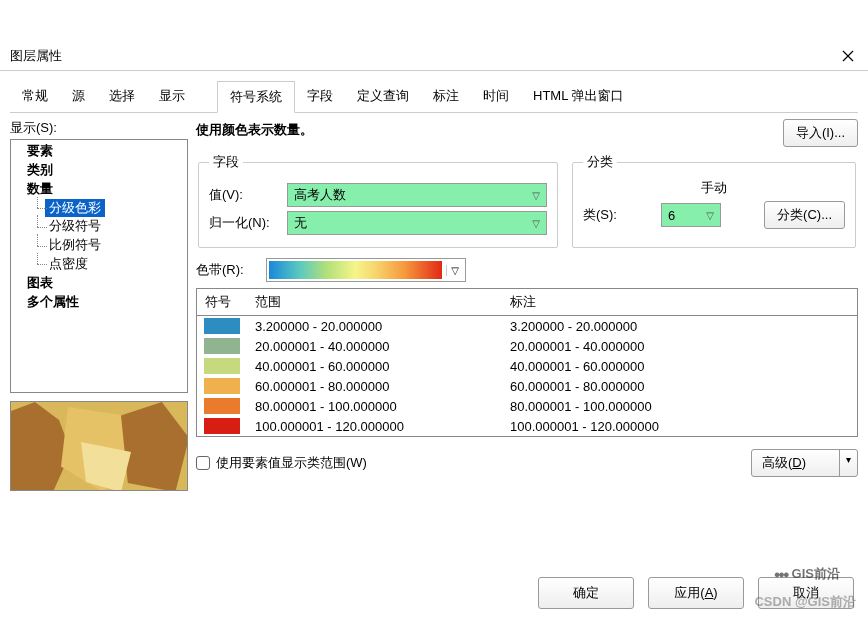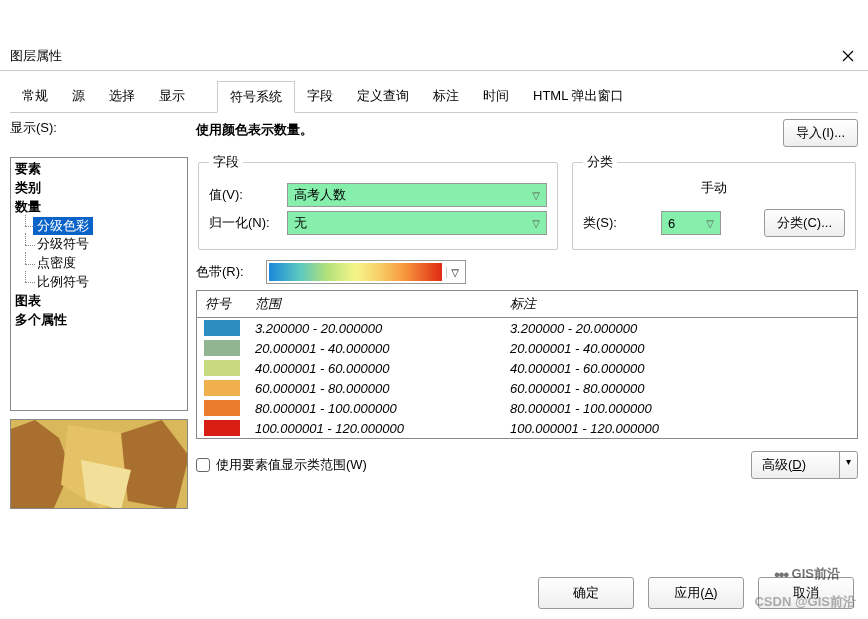--- a/index.html
+++ b/index.html
@@ -10,22 +10,22 @@
 .close { width:40px; height:30px; display:flex; align-items:center; justify-content:center; }
 .close svg { width:12px; height:12px; }
 
 .tabs { display:flex; gap:0; margin:10px 10px 0 10px; border-bottom:1px solid #ccc; font-size:14px; }
 .tab { padding:6px 12px; cursor:default; }
 .tab.active { border:1px solid #ccc; border-bottom:1px solid #fff; margin-bottom:-1px; background:#fff;margin-left:20px; }
 
 .content { display:flex; padding:6px 10px 0 10px; gap:8px; }
 
 .left-col { width:178px; display:flex; flex-direction:column; }
-.show-label { margin-bottom:20px; }
-.tree-box { border:1px solid #888; height:254px; overflow:auto; padding:2px 4px; line-height:1.45; }
+.show-label { margin-bottom:2px; }
+.tree-box { border:1px solid #888; height:254px; overflow:auto; padding:2px 16px; line-height:1.45; }
 .tree-root { font-weight:bold; }
 .tree-sub { padding-left:22px; position:relative; font-weight:normal; }
 .tree-sub::before { content:""; position:absolute; left:10px; top:-2px; bottom:50%; width:1px; border-left:1px dotted #888; }
 .tree-sub::after { content:""; position:absolute; left:10px; top:50%; width:10px; border-top:1px dotted #888; }
 .tree-sub.sel { background:#0a63c9; color:#fff; display:inline-block; padding-left:4px; padding-right:4px; margin-left:18px; }
 .tree-sub.sel::before, .tree-sub.sel::after { left:-8px; }
 .preview { border:1px solid #888; margin-top:8px; height:90px; background:#d9b85c; position:relative; overflow:hidden; }
 .map-shape { position:absolute; }
 
 .right-col { flex:1; display:flex; flex-direction:column; }
@@ -37,29 +37,29 @@
 .field-group { display:flex; gap:10px; margin-top:6px; }
 fieldset { border:1px solid #ccc; border-radius:2px; padding:8px 10px; }
 fieldset legend { padding:0 4px; }
 .fg1 { flex:1; }
 .fg2 { width:284px; }
 .row { display:flex; align-items:center; margin:4px 0; gap:8px; }
 .row label { width:70px; }
 .select { border:1px solid #999; height:24px; display:flex; align-items:center; justify-content:space-between; padding:0 6px; background:#86efac; flex:1; }
 .select .arrow { font-size:10px; color:#555; }
 .sm { width:60px; flex:none; }
-.classify-head { text-align:center; margin-bottom:12px;font-family:Liberation Mono, monospace; }
+.classify-head { text-align:center; margin-bottom:4px;font-family:Liberation Mono, monospace; }
 
 .ribbon-row { display:flex; align-items:center; gap:10px; margin:10px 0 6px 0; }
 .ribbon-row label { width:60px; }
 .ribbon-sel { border:1px solid #999; height:24px; width:200px; display:flex; align-items:center; padding:2px; gap:4px; }
 .ribbon { flex:1; height:18px; background:linear-gradient(90deg,#1a88d9 0%, #5cc9c0 18%, #b0e07a 33%, #f5f58a 50%, #f7d46c 62%, #f79a3e 78%, #e02a14 100%); }
 .ribbon-sel .arrow { font-size:10px; padding:0 4px; border-left:1px solid #ccc; }
 
-.class-table { border:1px solid #888;font-style:italic; }
+.class-table { border:1px solid #888; }
 .ct-head { display:flex; border-bottom:1px solid #888; }
 .ct-head div { padding:4px 8px; }
 .ct-col-sym { width:50px; }
 .ct-col-range { width:255px; }
 .ct-col-label { flex:1; }
 .ct-body { }
 .ct-row { display:flex; align-items:center; }
 .ct-row .sw { width:36px; height:16px; margin:2px 7px; }
 .ct-row .rng { width:255px; padding:0 8px; }
 .ct-row .lbl { flex:1; padding:0 8px; }
@@ -101,21 +101,21 @@
     <div class="tab">字段</div>
     <div class="tab">定义查询</div>
     <div class="tab">标注</div>
     <div class="tab">时间</div>
     <div class="tab">HTML 弹出窗口</div>
   </div>
 
 <div class="content">
   <div class="left-col">
     <div class="show-label">显示(S):</div>
-    <div class="tree-box" id="tree"><div class="tree-root">要素</div><div class="tree-root">类别</div><div class="tree-root">数量</div><div class="tree-sub sel">分级色彩</div><div class="tree-sub">分级符号</div><div class="tree-sub">点密度</div><div class="tree-sub">比例符号</div><div class="tree-root">图表</div><div class="tree-root">多个属性</div></div>
+    <div class="tree-box" id="tree"><div class="tree-root">要素</div><div class="tree-root">类别</div><div class="tree-root">数量</div><div class="tree-sub sel">分级色彩</div><div class="tree-sub">分级符号</div><div class="tree-sub">比例符号</div><div class="tree-sub">点密度</div><div class="tree-root">图表</div><div class="tree-root">多个属性</div></div>
     <div class="preview">
       <div class="map-shape" style="left:0;top:0;width:60px;height:90px;background:#a96f2e;clip-path:polygon(0 10%,40% 0,80% 20%,100% 55%,70% 100%,0 100%);"></div>
       <div class="map-shape" style="left:50px;top:5px;width:70px;height:85px;background:#e6c267;clip-path:polygon(10% 0,90% 10%,100% 60%,60% 100%,0 70%);"></div>
       <div class="map-shape" style="left:110px;top:0;width:68px;height:90px;background:#a96f2e;clip-path:polygon(0 15%,60% 0,100% 40%,80% 100%,10% 90%);"></div>
       <div class="map-shape" style="left:70px;top:40px;width:50px;height:50px;background:#f2e09a;clip-path:polygon(0 0,100% 20%,80% 100%,10% 80%);"></div>
     </div>
   </div>
 
   <div class="right-col">
     <div class="top-row">

